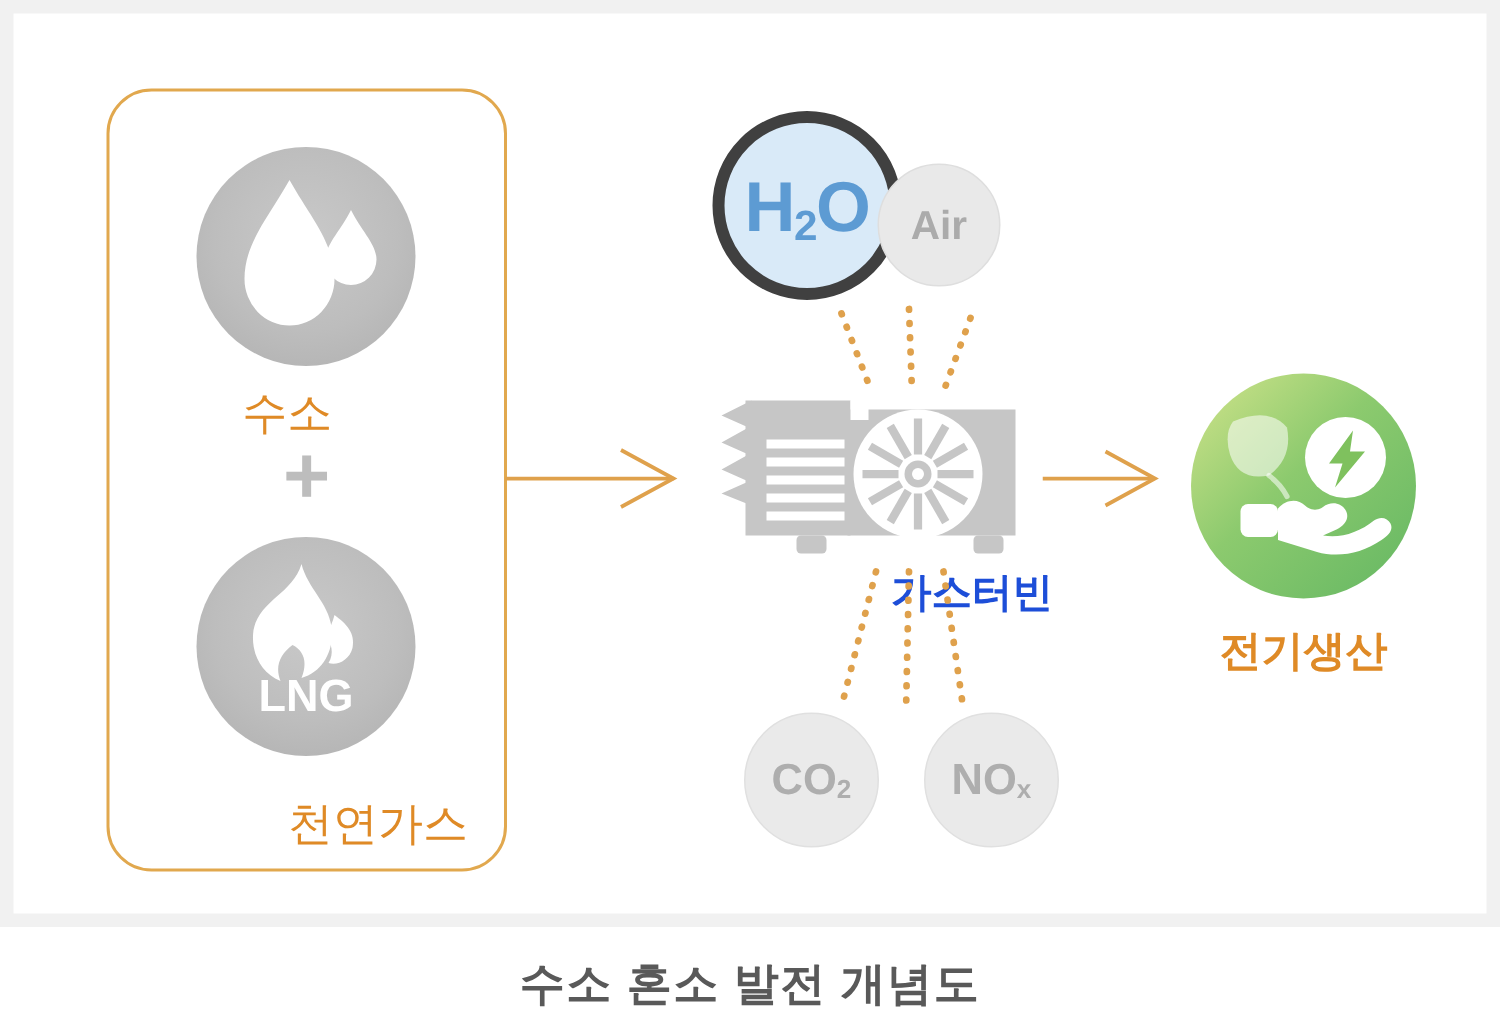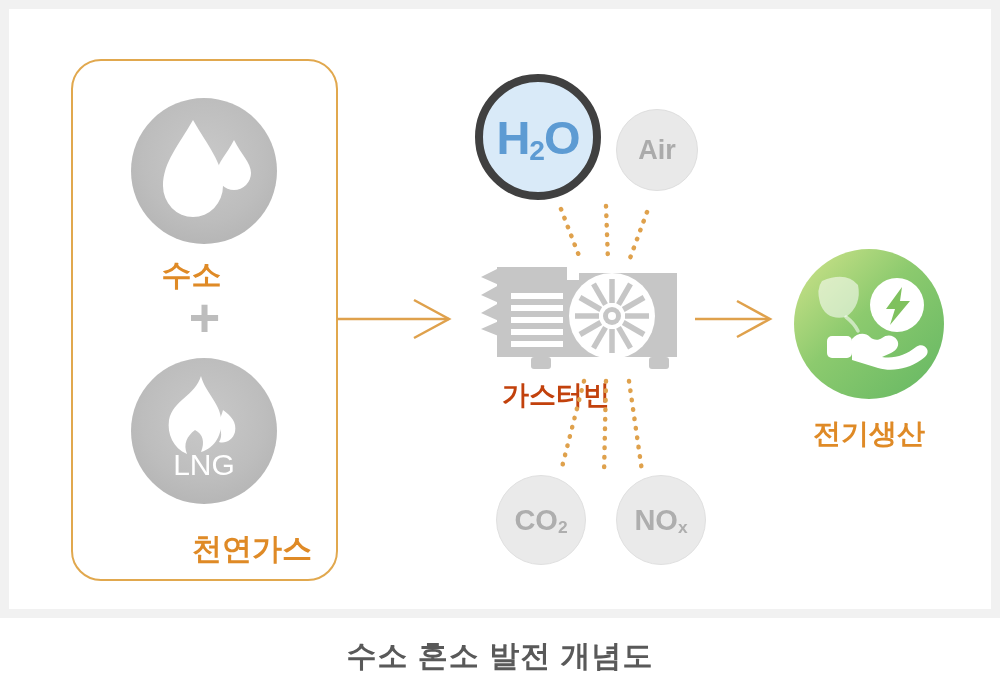--- a/index.html
+++ b/index.html
@@ -23,53 +23,53 @@
     background:radial-gradient(circle at 50% 42%,#c9c9c9 0%,#bdbdbd 55%,#aeaeae 100%);
   }
   .h2-circle{left:122px;top:89px;}
   .lng-circle{left:122px;top:349px;}
   .drop-text{
     left:0;top:74px;width:124px;text-align:center;
     font-size:33px;font-weight:bold;color:#a0a0a0;letter-spacing:-1px;
   }
   .lng-text{
     left:0;top:90px;width:146px;text-align:center;
-    font-size:30px;font-weight:normal;color:#ffffff;letter-spacing:0px;
+    font-size:30px;font-weight:bold;color:#ffffff;letter-spacing:0px;
   }
   .fuel-label{
     left:62px;width:241px;text-align:center;
-    font-size:30px;font-weight:bold;color:#df8a26;
+    font-size:30px;font-weight:normal;color:#df8a26;
   }
   .label-h2{top:246px;}
   .label-lng{top:520px;text-align:right;}
   .plus{
     left:62px;top:281px;width:267px;text-align:center;
     font-size:54px;font-weight:bold;color:#bdbdbd;line-height:1;
   }
   .sub{font-size:0.6em;position:relative;top:0.22em;font-weight:bold;}
   .h2o-circle{
     left:466px;top:65px;width:126px;height:126px;box-sizing:border-box;
     background:#d9eaf8;border:8px solid #404040;
     color:#5d9bd3;font-size:47px;font-weight:bold;letter-spacing:-1px;
   }
   .air-circle{
-    left:607px;top:100px;width:82px;height:82px;box-sizing:border-box;
+    left:576px;top:100px;width:82px;height:82px;box-sizing:border-box;
     background:#e9e9e9;border:1px solid #dedede;
     color:#ababab;font-size:27px;font-weight:bold;
   }
   .emission-circle{
     width:90px;height:90px;box-sizing:border-box;
     background:#eaeaea;border:1px solid #e0e0e0;
     color:#aeaeae;font-size:29px;font-weight:bold;
   }
   .co2-circle{left:487px;top:466px;}
   .nox-circle{left:607px;top:466px;}
   .turbine-label{
-    left:493px;top:368px;width:200px;text-align:left;
-    font-size:27px;font-weight:bold;color:#c2410c;
+    left:493px;top:368px;width:200px;text-align:right;
+    font-size:27px;font-weight:bold;color:#1d4ed8;
   }
   .green-circle{
     left:785px;top:240px;width:150px;height:150px;
     background:linear-gradient(135deg,#d2e48b 0%,#8cca6e 45%,#64b763 100%);
   }
   .output-label{
     left:760px;top:406px;width:200px;text-align:center;
     font-size:28px;font-weight:bold;color:#df8a26;
   }
   .caption{

